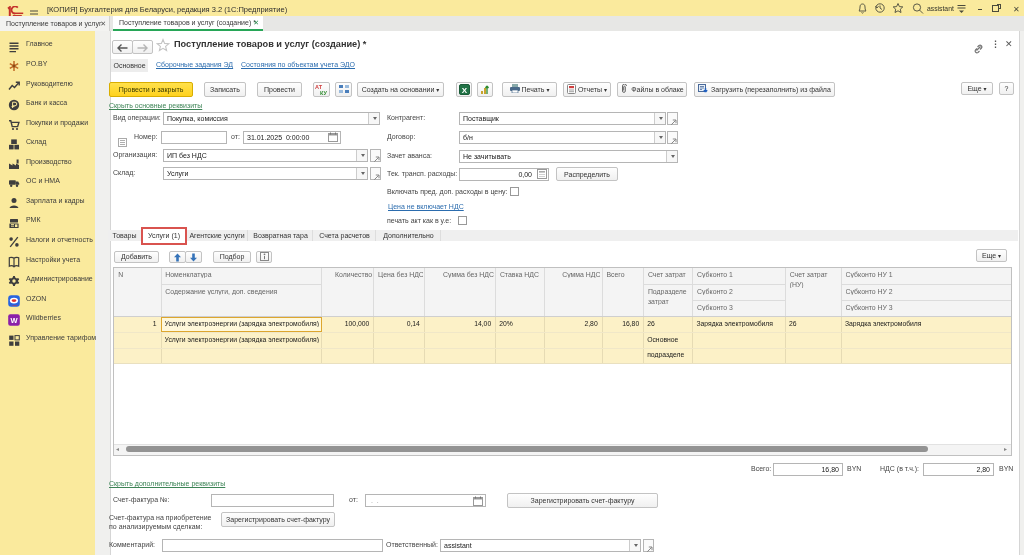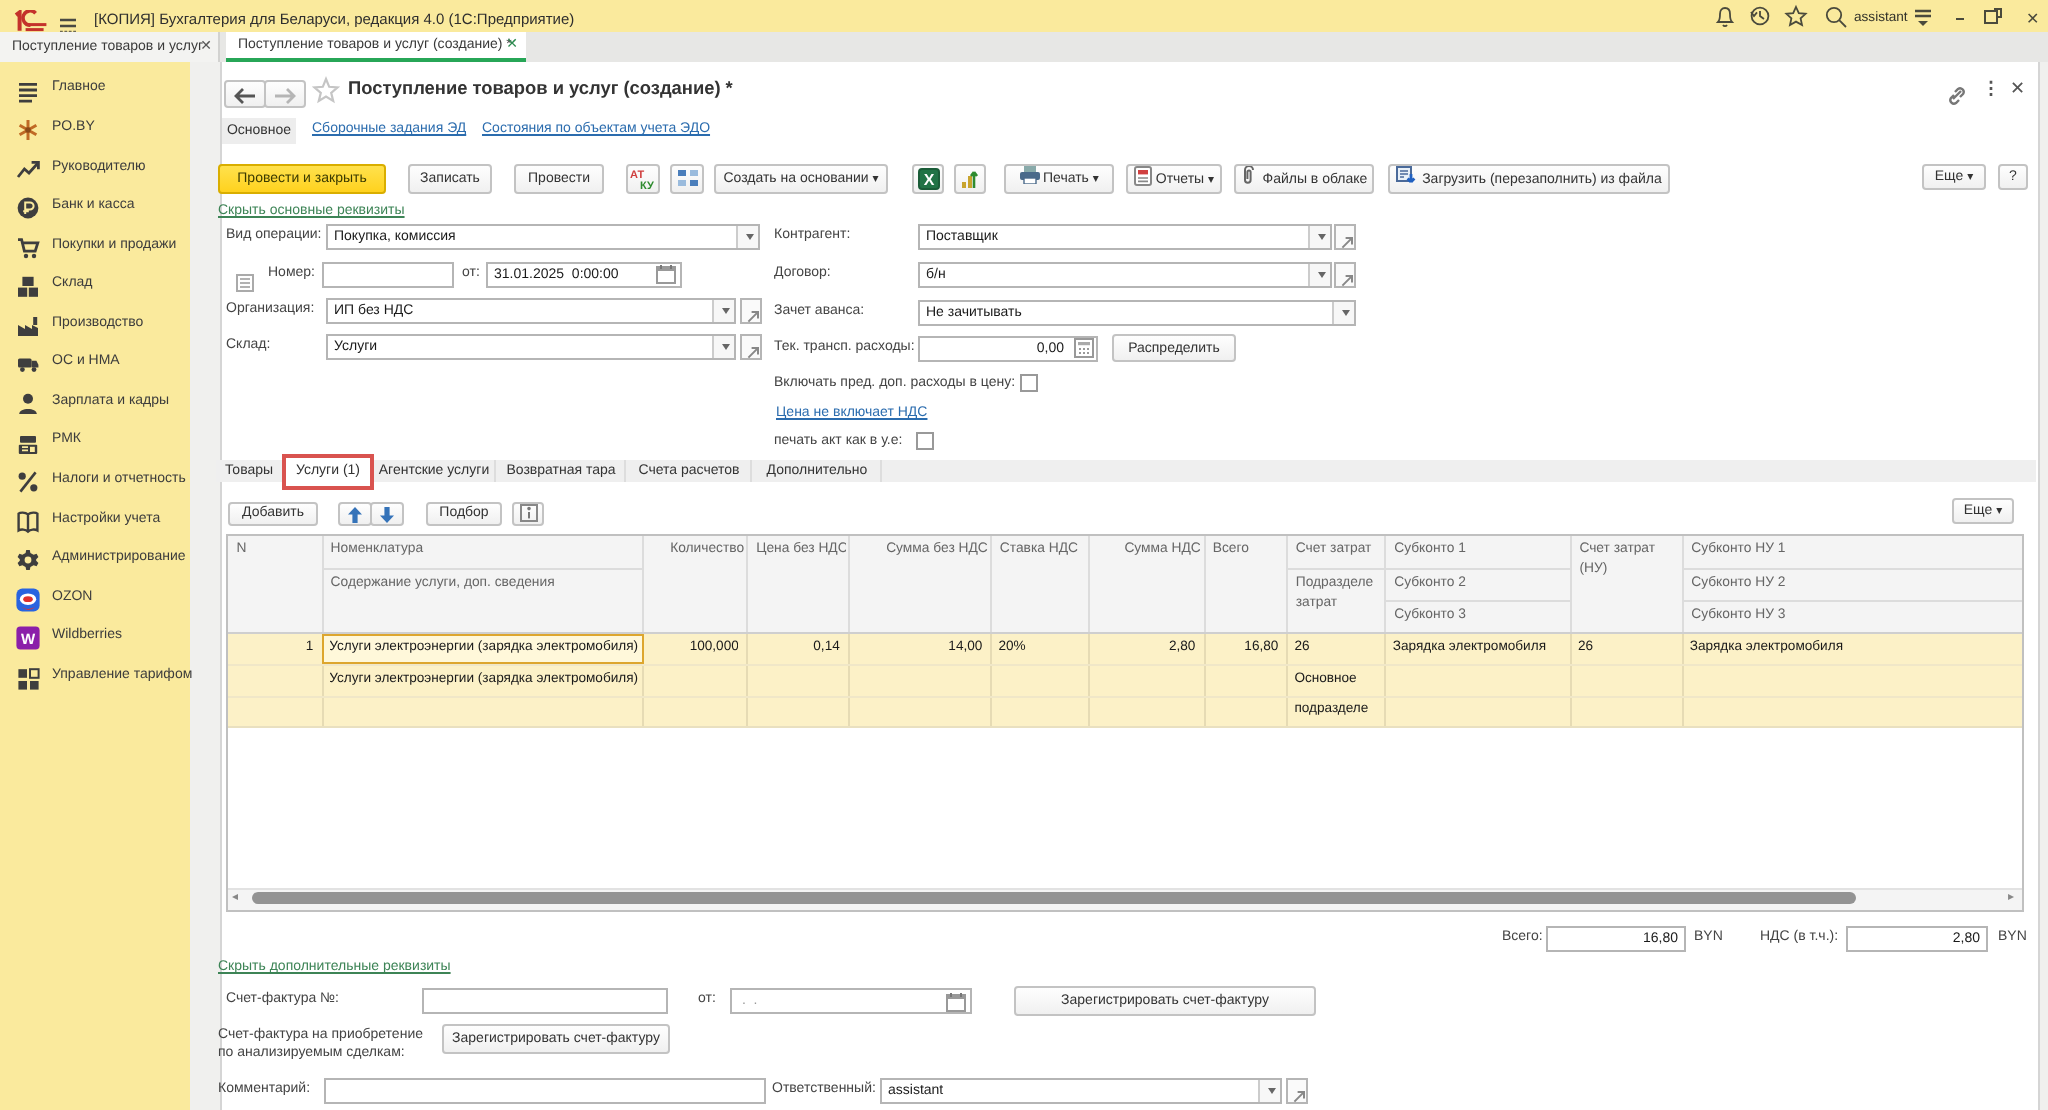--- a/index.html
+++ b/index.html
@@ -26,21 +26,21 @@
         <path d="M5.8 7.3 H16.2" stroke-width="1.5"></path>
         <path d="M5.8 9.8 H14.8" stroke-width="1.5"></path>
       </g>
     </svg></div>
 <div class="abs" style="left:30px;top:4px;width:8px;height:8px;"><svg width="8" height="8" viewBox="0 0 8 8">
       <g stroke="#4A4A42">
         <path d="M0 1 H8 M0 4 H8" stroke-width="1.2"></path>
         <path d="M0 6.8 H8" stroke-width="0.9" stroke-dasharray="1.4 0.8" opacity="0.8"></path>
       </g>
     </svg></div>
-<div class="abs" style="left:47px;top:4.5px;font-size:7.5px;color:#2E2E2E;">[КОПИЯ] Бухгалтерия для Беларуси, редакция 4.0  (1С:Предприятие)</div>
+<div class="abs" style="left:47px;top:4.5px;font-size:7.5px;color:#2E2E2E;">[КОПИЯ] Бухгалтерия для Беларуси, редакция 3.2  (1С:Предприятие)</div>
 
 <div class="abs" style="left:855px;top:2px;width:160px;height:12px;font-size:9px;color:#4a4a3a;">
 <svg width="160" height="13" viewBox="0 0 160 13">
 <g fill="none" stroke="#4A4A3C" stroke-width="0.9">
 <path d="M4 9 C4 9 5 8 5 5 C5 3 6 2 7.5 2 C9 2 10 3 10 5 C10 8 11 9 11 9 Z"></path>
 <path d="M6.5 10.5 C7 11.3 8 11.3 8.5 10.5"></path>
 <circle cx="25" cy="6" r="4.2"></circle>
         <path d="M25 3.5 L25 6 L27 7.5"></path>
         <path d="M20.5 4 L22 6 L23.5 4.2" stroke-width="0.9"></path>
 <path d="M43 1.5 L44.4 4.6 L47.8 4.9 L45.3 7.2 L46 10.5 L43 8.8 L40 10.5 L40.7 7.2 L38.2 4.9 L41.6 4.6 Z"></path>

